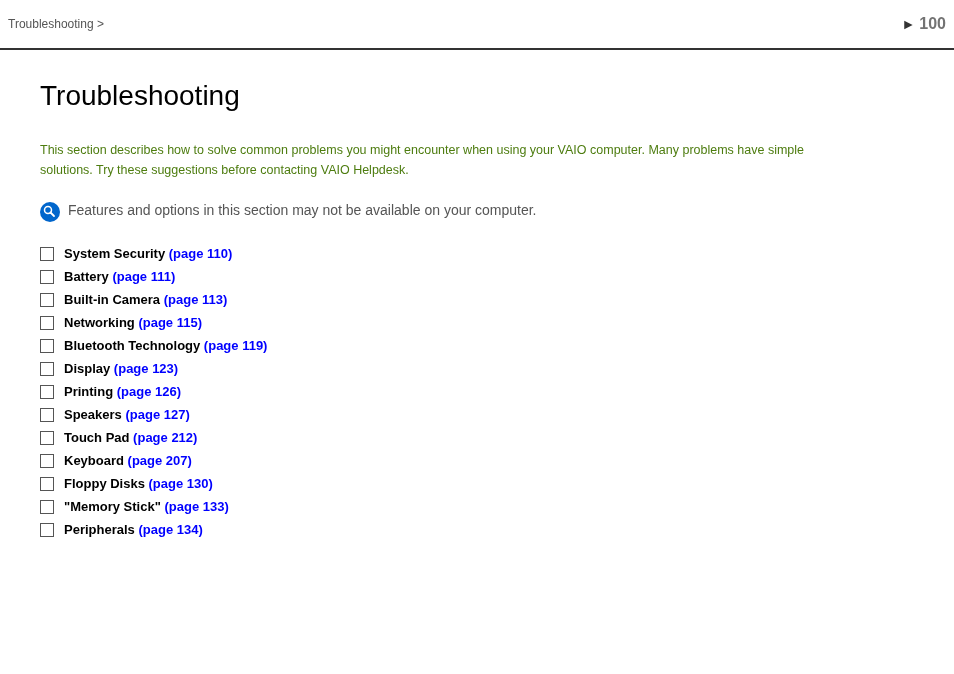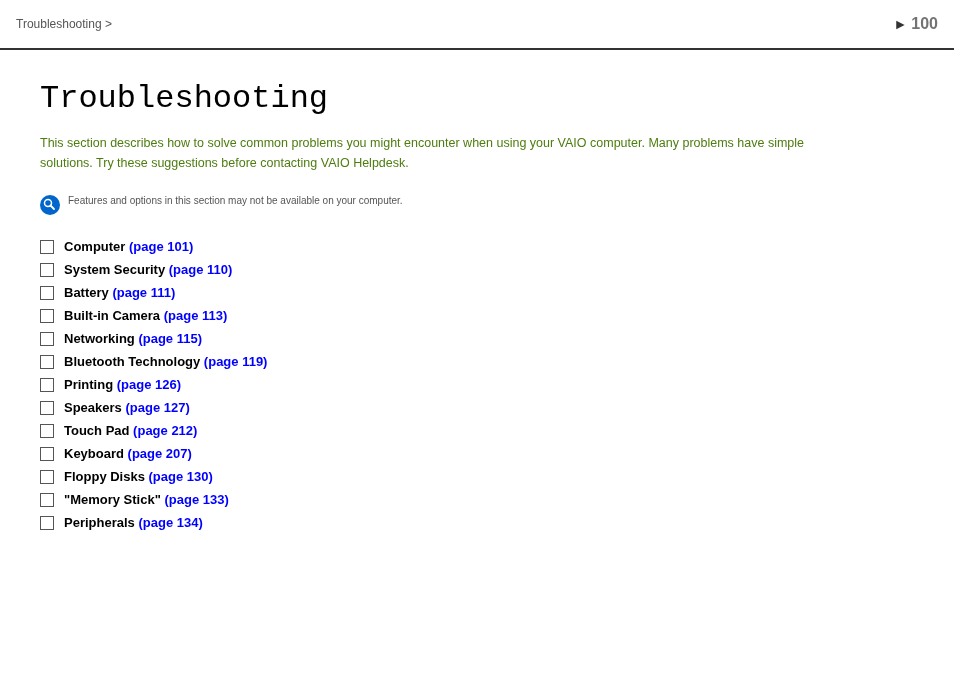--- a/index.html
+++ b/index.html
@@ -10,21 +10,21 @@
       min-height: 674px;
       color: #000000;
       font-size: 13px;
     }
 
     
     .top-bar {
       display: flex;
       justify-content: space-between;
       align-items: center;
-      padding: 0 16px;
+      padding: 0 8px;
       height: 50px;
       border-bottom: 2px solid #333333;
     }
     .breadcrumb-text {
       font-size: 12px;
       color: #555555;
     }
     .page-number-area {
       display: flex;
       align-items: center;
@@ -40,25 +40,24 @@
       color: #737373;
     }
 
     
     .main-content {
       padding: 30px 40px 40px 40px;
       max-width: 900px;
     }
 
     .page-title {
-      font-size: 32px;
+      font-size: 28px;
       font-weight: normal;
       color: #000000;
-      margin-bottom: 16px;
-      font-family: Liberation Mono, monospace;
+      margin-bottom: 28px;
     }
 
     .intro-text {
       font-size: 12.5px;
       line-height: 1.6;
       color: #4d7c0f;
       margin-bottom: 20px;
       max-width: 820px;
     }
 
@@ -74,21 +73,21 @@
       height: 20px;
       background: #0066cc;
       border-radius: 50%;
       display: flex;
       align-items: center;
       justify-content: center;
       flex-shrink: 0;
       margin-top: 2px;
     }
     .note-text {
-      font-size: 10px;
+      font-size: 14px;
       color: #555555;
       line-height: 1.5;
     }
 
     
     .toc-list {
       list-style: none;
       padding: 0;
       margin: 0;
     }
@@ -140,41 +139,41 @@
         <circle cx="8" cy="8" r="3.5" fill="none" stroke="white" stroke-width="1.5"></circle>
         <line x1="10.5" y1="10.5" x2="14" y2="14" stroke="white" stroke-width="1.8" stroke-linecap="round"></line>
       </svg>
     </div>
     <span class="note-text">Features and options in this section may not be available on your computer.</span>
   </div>
 
   <ul class="toc-list" id="toc-list">
       <li>
         <span class="checkbox-icon"></span>
-        <span class="item-label">Computer <span class="item-link">(page 101)</span></span>
-      </li>
-      <li>
-        <span class="checkbox-icon"></span>
         <span class="item-label">System Security <span class="item-link">(page 110)</span></span>
       </li>
       <li>
         <span class="checkbox-icon"></span>
         <span class="item-label">Battery <span class="item-link">(page 111)</span></span>
       </li>
       <li>
         <span class="checkbox-icon"></span>
         <span class="item-label">Built-in Camera <span class="item-link">(page 113)</span></span>
       </li>
       <li>
         <span class="checkbox-icon"></span>
         <span class="item-label">Networking <span class="item-link">(page 115)</span></span>
       </li>
       <li>
         <span class="checkbox-icon"></span>
         <span class="item-label">Bluetooth Technology <span class="item-link">(page 119)</span></span>
+      </li>
+      <li>
+        <span class="checkbox-icon"></span>
+        <span class="item-label">Display <span class="item-link">(page 123)</span></span>
       </li>
       <li>
         <span class="checkbox-icon"></span>
         <span class="item-label">Printing <span class="item-link">(page 126)</span></span>
       </li>
       <li>
         <span class="checkbox-icon"></span>
         <span class="item-label">Speakers <span class="item-link">(page 127)</span></span>
       </li>
       <li>

